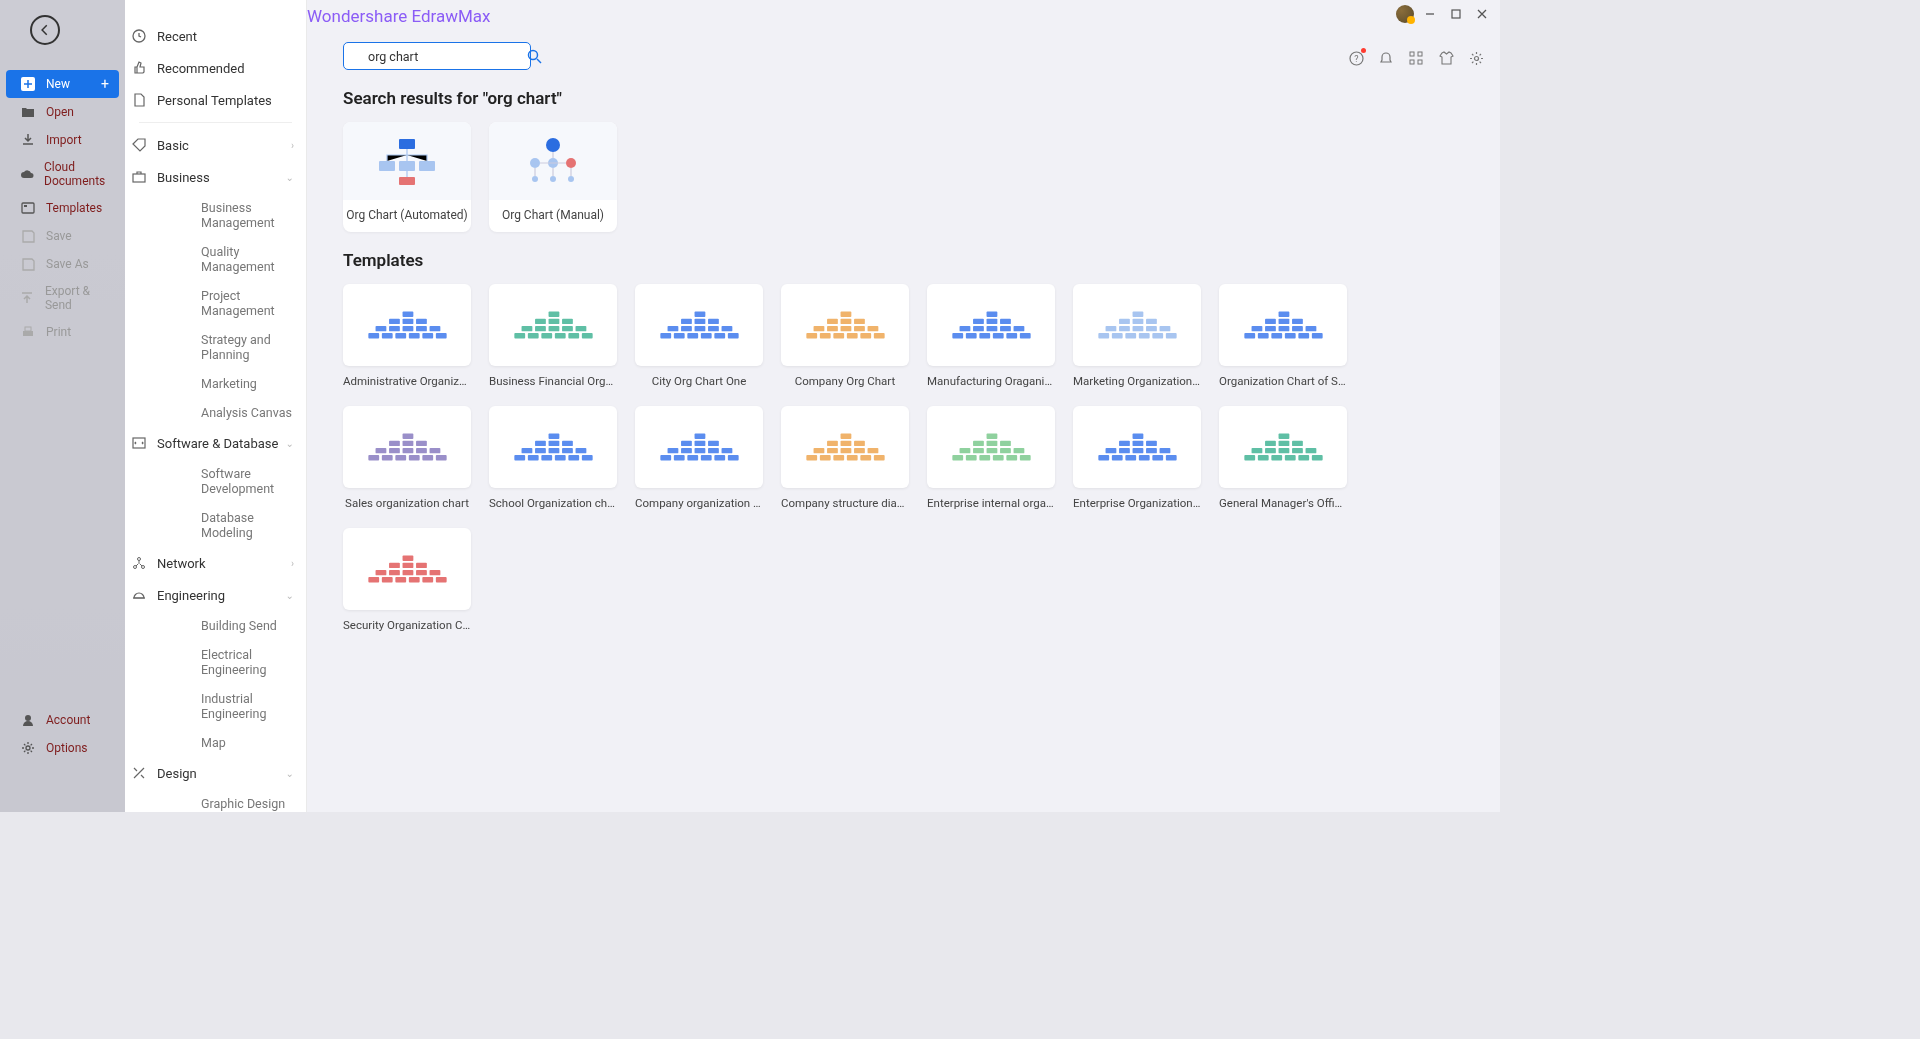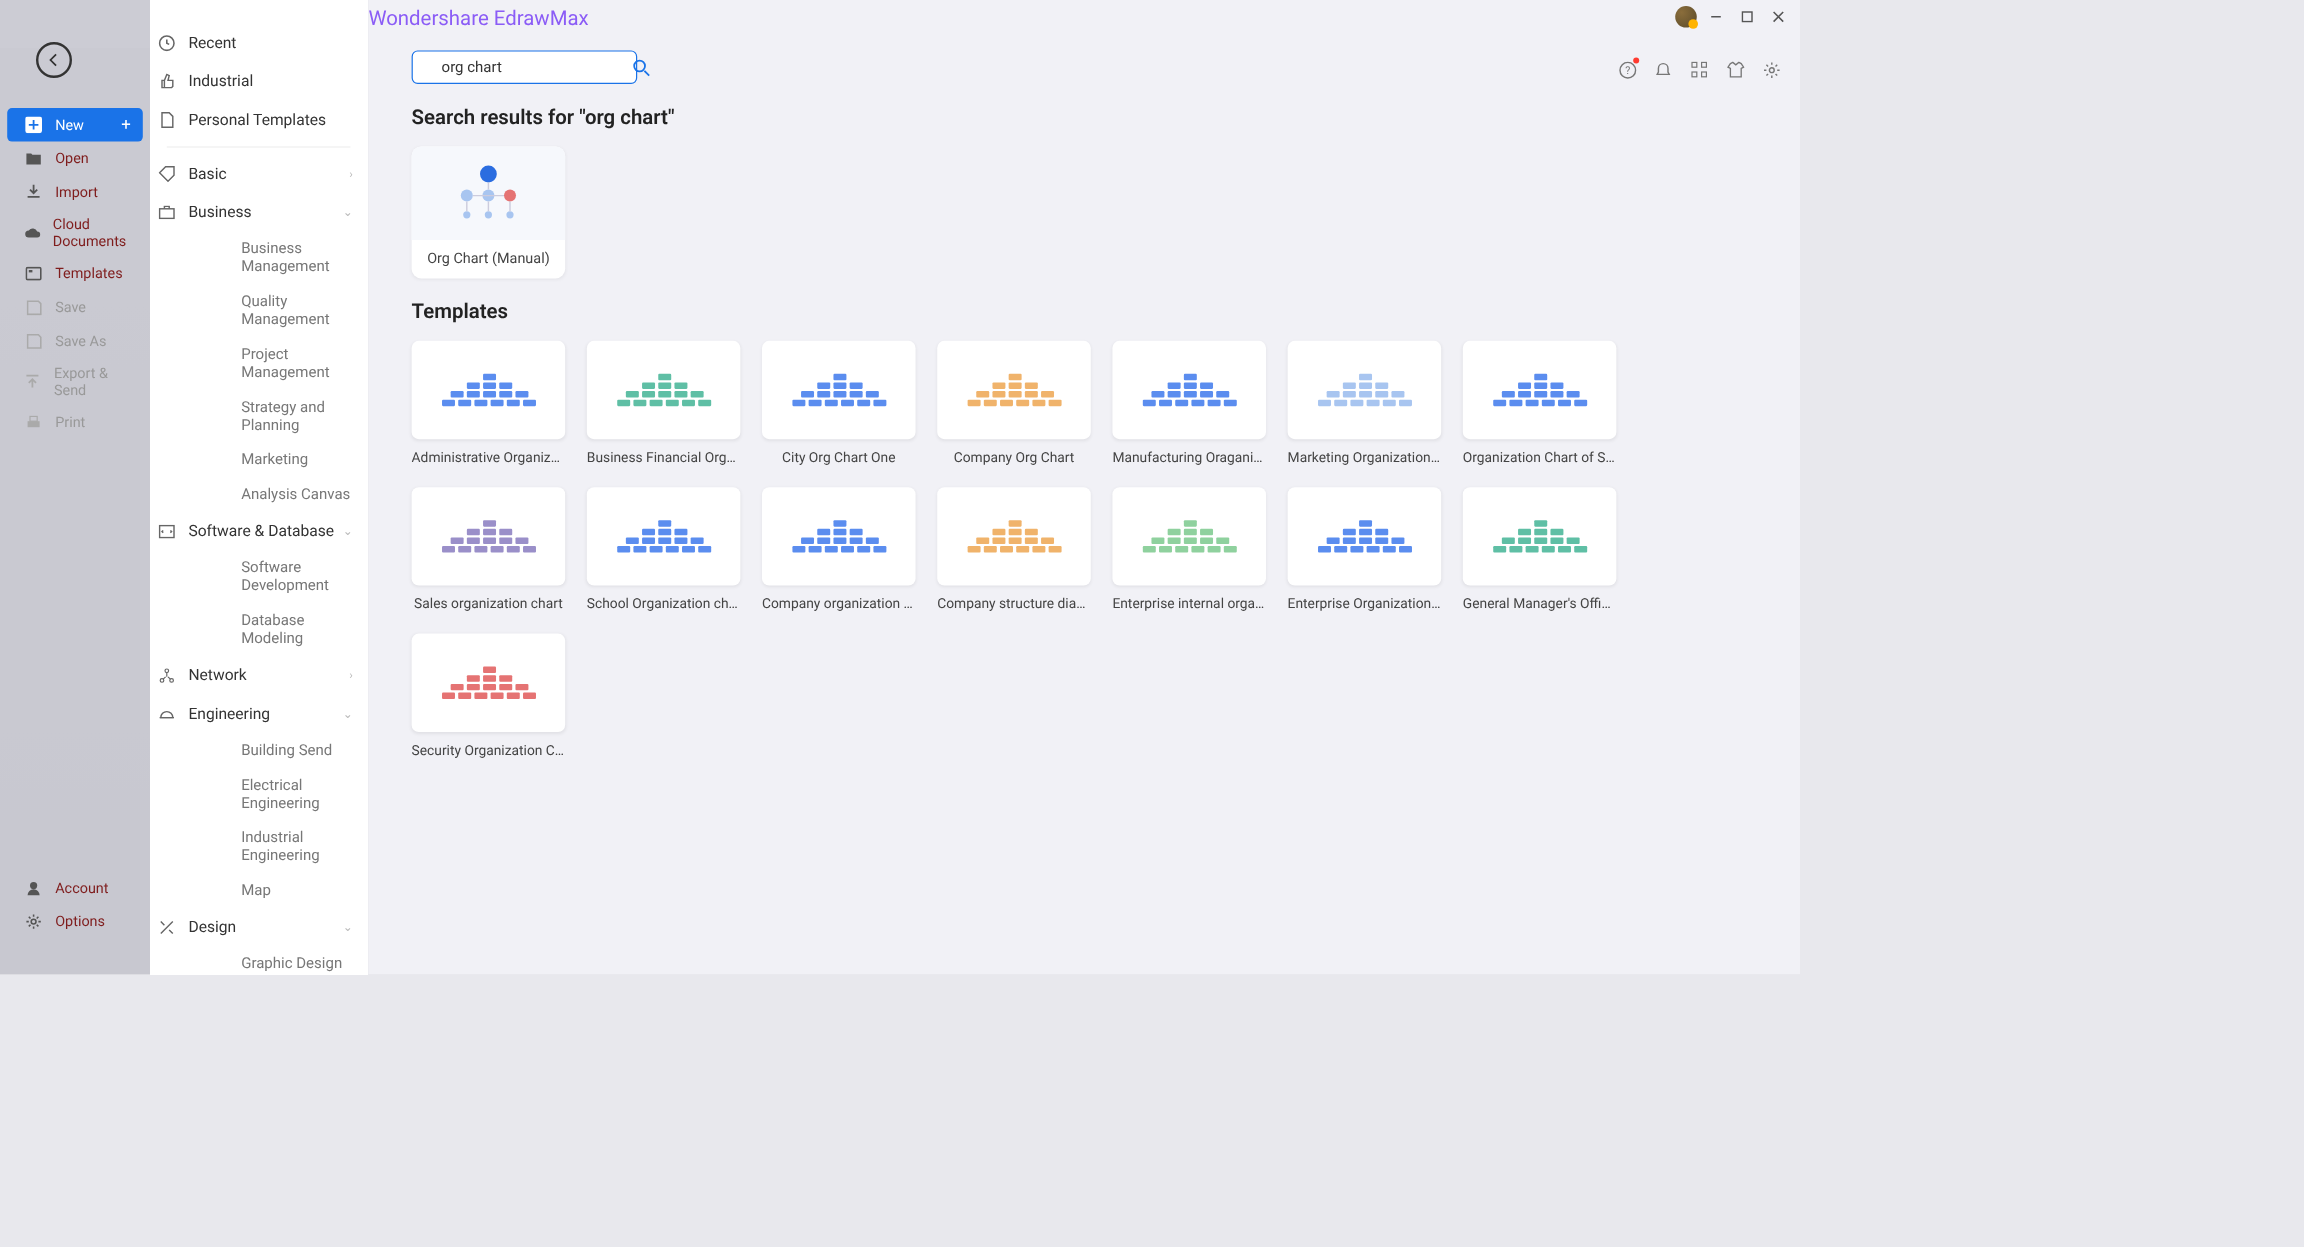--- a/index.html
+++ b/index.html
@@ -2,21 +2,21 @@
 <html><head>
 <meta charset="utf-8">
 <style>
 * { margin: 0; padding: 0; box-sizing: border-box; font-family: -apple-system, BlinkMacSystemFont, "Segoe UI", Roboto, sans-serif; }
 body { background: #e8e8ed; width: 1500px; height: 812px; overflow: hidden; position: relative; }
 
 
 .desktop-bg { position: absolute; top: 0; left: 0; width: 125px; height: 812px; background: linear-gradient(180deg, #d8d8dd 0%, #c8c8d0 100%); filter: blur(0.5px); }
 .desktop-bg::before { content: ""; position: absolute; top: 0; left: 0; right: 0; height: 40px; background: rgba(255,255,255,0.3); }
 
-.left-nav { position: absolute; top: 0; left: 0; width: 125px; height: 812px; background: rgba(200,200,208,0.85); padding-top: 20px; }
+.left-nav { position: absolute; top: 0; left: 0; width: 125px; height: 812px; background: rgba(200,200,208,0.85); }
 .back-circle { width: 30px; height: 30px; border: 2px solid #333; border-radius: 50%; margin: 15px 0 25px 30px; display: flex; align-items: center; justify-content: center; cursor: pointer; }
 .back-circle svg { width: 14px; height: 14px; }
 
 .nav-item { display: flex; align-items: center; padding: 6px 10px 6px 20px; font-size: 12px; color: #7f1d1d; cursor: pointer; position: relative; }
 .nav-item.disabled { color: #999; }
 .nav-item.active { background: #1a73e8; color: #fff; border-radius: 4px; margin: 0 6px; padding-left: 14px; }
 .nav-item .nav-icon { width: 16px; height: 16px; margin-right: 10px; display: inline-flex; align-items: center; justify-content: center; }
 .nav-item .plus-right { position: absolute; right: 10px; font-size: 14px; }
 .nav-spacer-lg { height: 360px; }
 
@@ -191,21 +191,21 @@
         </svg>
       </span>
     <span>Recent</span>
   </div>
   <div class="cat-item">
     <span class="cat-icon">
         <svg width="14" height="14" viewBox="0 0 14 14">
           <path d="M3 6h2v6H3zM5 6l2-5 2 1-1 4h4v5l-1 1H5z" fill="none" stroke="#666" stroke-width="1.2"></path>
         </svg>
       </span>
-    <span>Industrial</span>
+    <span>Recommended</span>
   </div>
   <div class="cat-item">
     <span class="cat-icon">
         <svg width="12" height="14" viewBox="0 0 12 14">
           <path d="M2 1h6l3 3v9H2z" fill="none" stroke="#666" stroke-width="1.2"></path>
         </svg>
       </span>
     <span>Personal Templates</span>
   </div>
   <div class="cat-sep"></div>
@@ -353,20 +353,33 @@
           <svg width="15" height="15" viewBox="0 0 15 15">
             <circle cx="6" cy="6" r="4.5" fill="none" stroke="#1a73e8" stroke-width="1.5"></circle>
             <path d="M10 10l4 4" stroke="#1a73e8" stroke-width="1.5"></path>
           </svg>
         </span>
     </div>
 
     <div class="section-title">Search results for "org chart"</div>
 
     <div class="card-row">
+      <div class="result-card">
+        <div class="result-thumb">
+          <svg width="80" height="56" viewBox="0 0 80 56">
+            <rect x="32" y="6" width="16" height="10" rx="1" fill="#2b6de0"></rect>
+            <rect x="12" y="28" width="16" height="10" rx="1" fill="#a8c5f0"></rect>
+            <rect x="32" y="28" width="16" height="10" rx="1" fill="#a8c5f0"></rect>
+            <rect x="52" y="28" width="16" height="10" rx="1" fill="#a8c5f0"></rect>
+            <rect x="32" y="44" width="16" height="8" rx="1" fill="#e57373"></rect>
+            <path d="M40 16v6M40 22H20v6M40 22v6M40 22h20v6M40 38v6" stroke="#a8c5f0" stroke-width="1.2"></path>
+          </svg>
+        </div>
+        <div class="result-label">Org Chart (Automated)</div>
+      </div>
       <div class="result-card">
         <div class="result-thumb">
           <svg width="80" height="56" viewBox="0 0 80 56">
             <circle cx="40" cy="12" r="7" fill="#2b6de0"></circle>
             <circle cx="22" cy="30" r="5" fill="#a8c5f0"></circle>
             <circle cx="40" cy="30" r="5" fill="#a8c5f0"></circle>
             <circle cx="58" cy="30" r="5" fill="#e57373"></circle>
             <circle cx="22" cy="46" r="3" fill="#a8c5f0"></circle>
             <circle cx="40" cy="46" r="3" fill="#a8c5f0"></circle>
             <circle cx="58" cy="46" r="3" fill="#a8c5f0"></circle>

